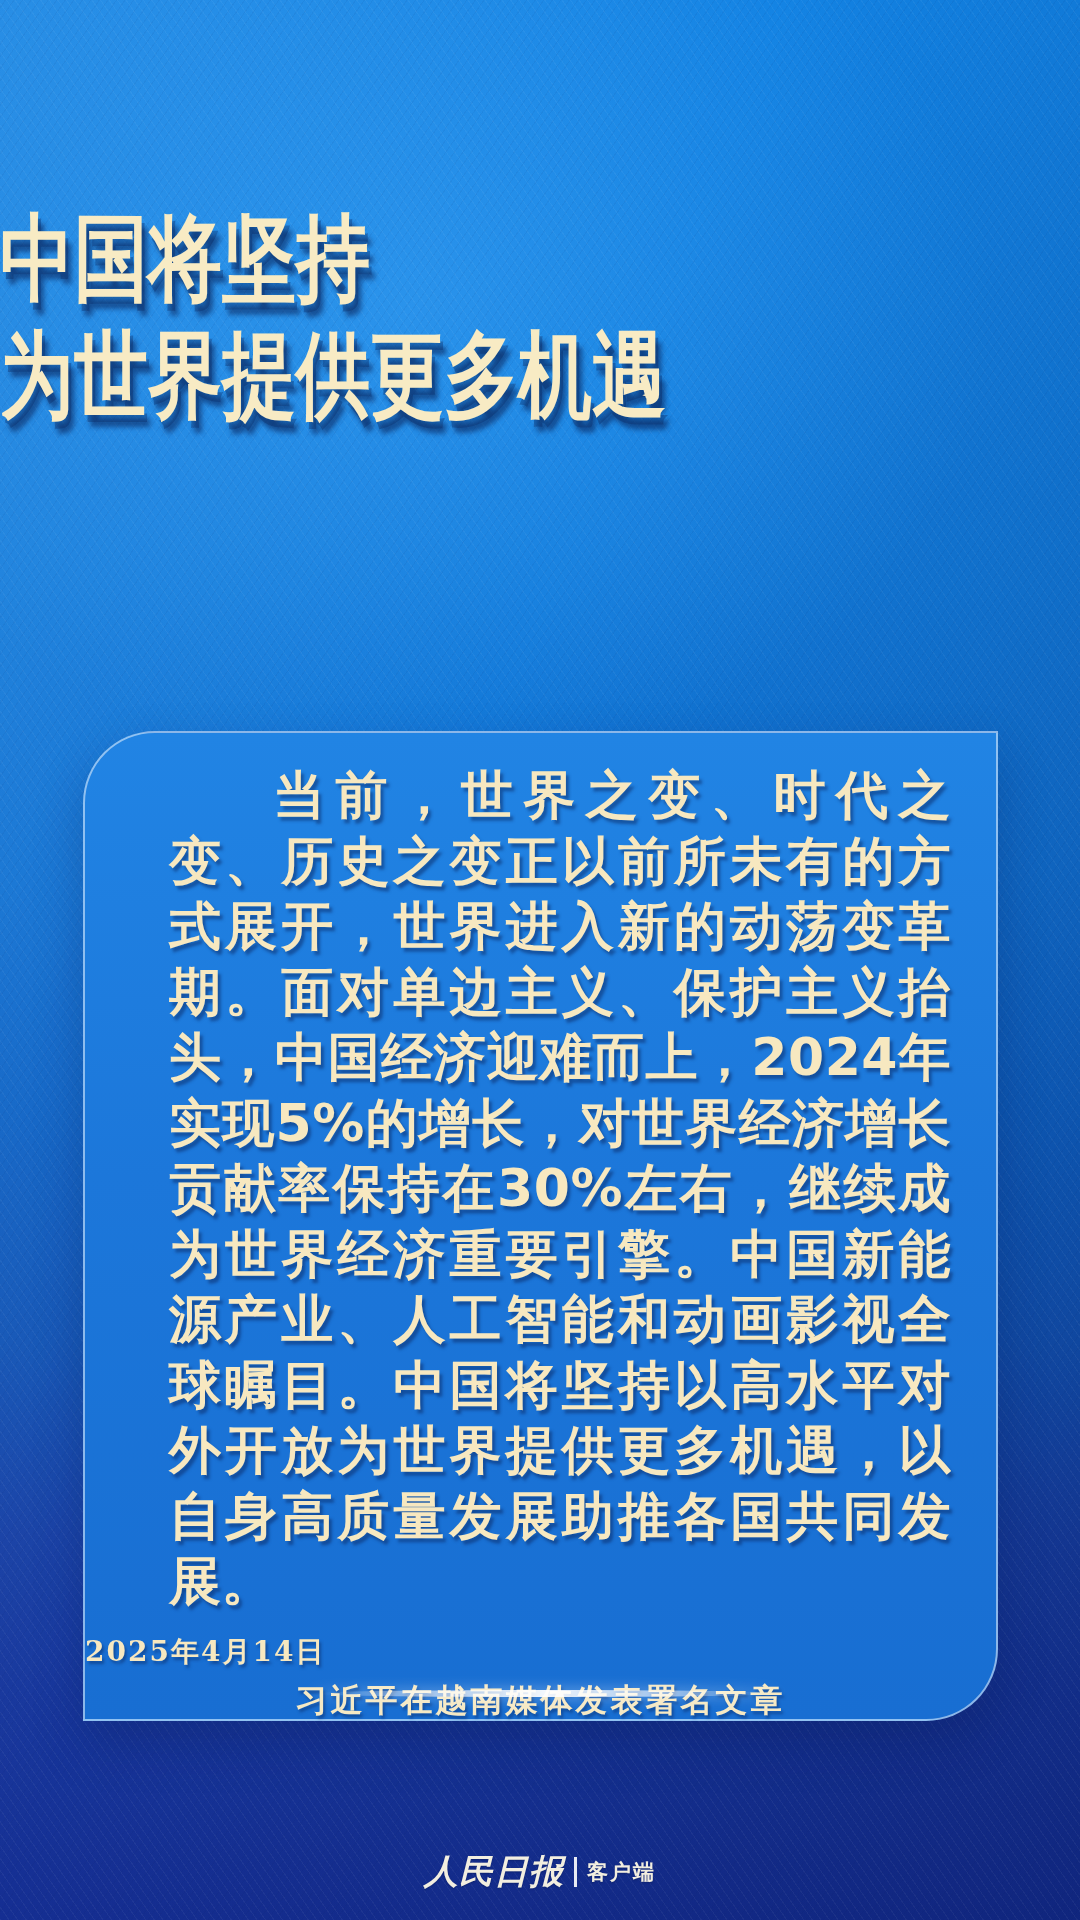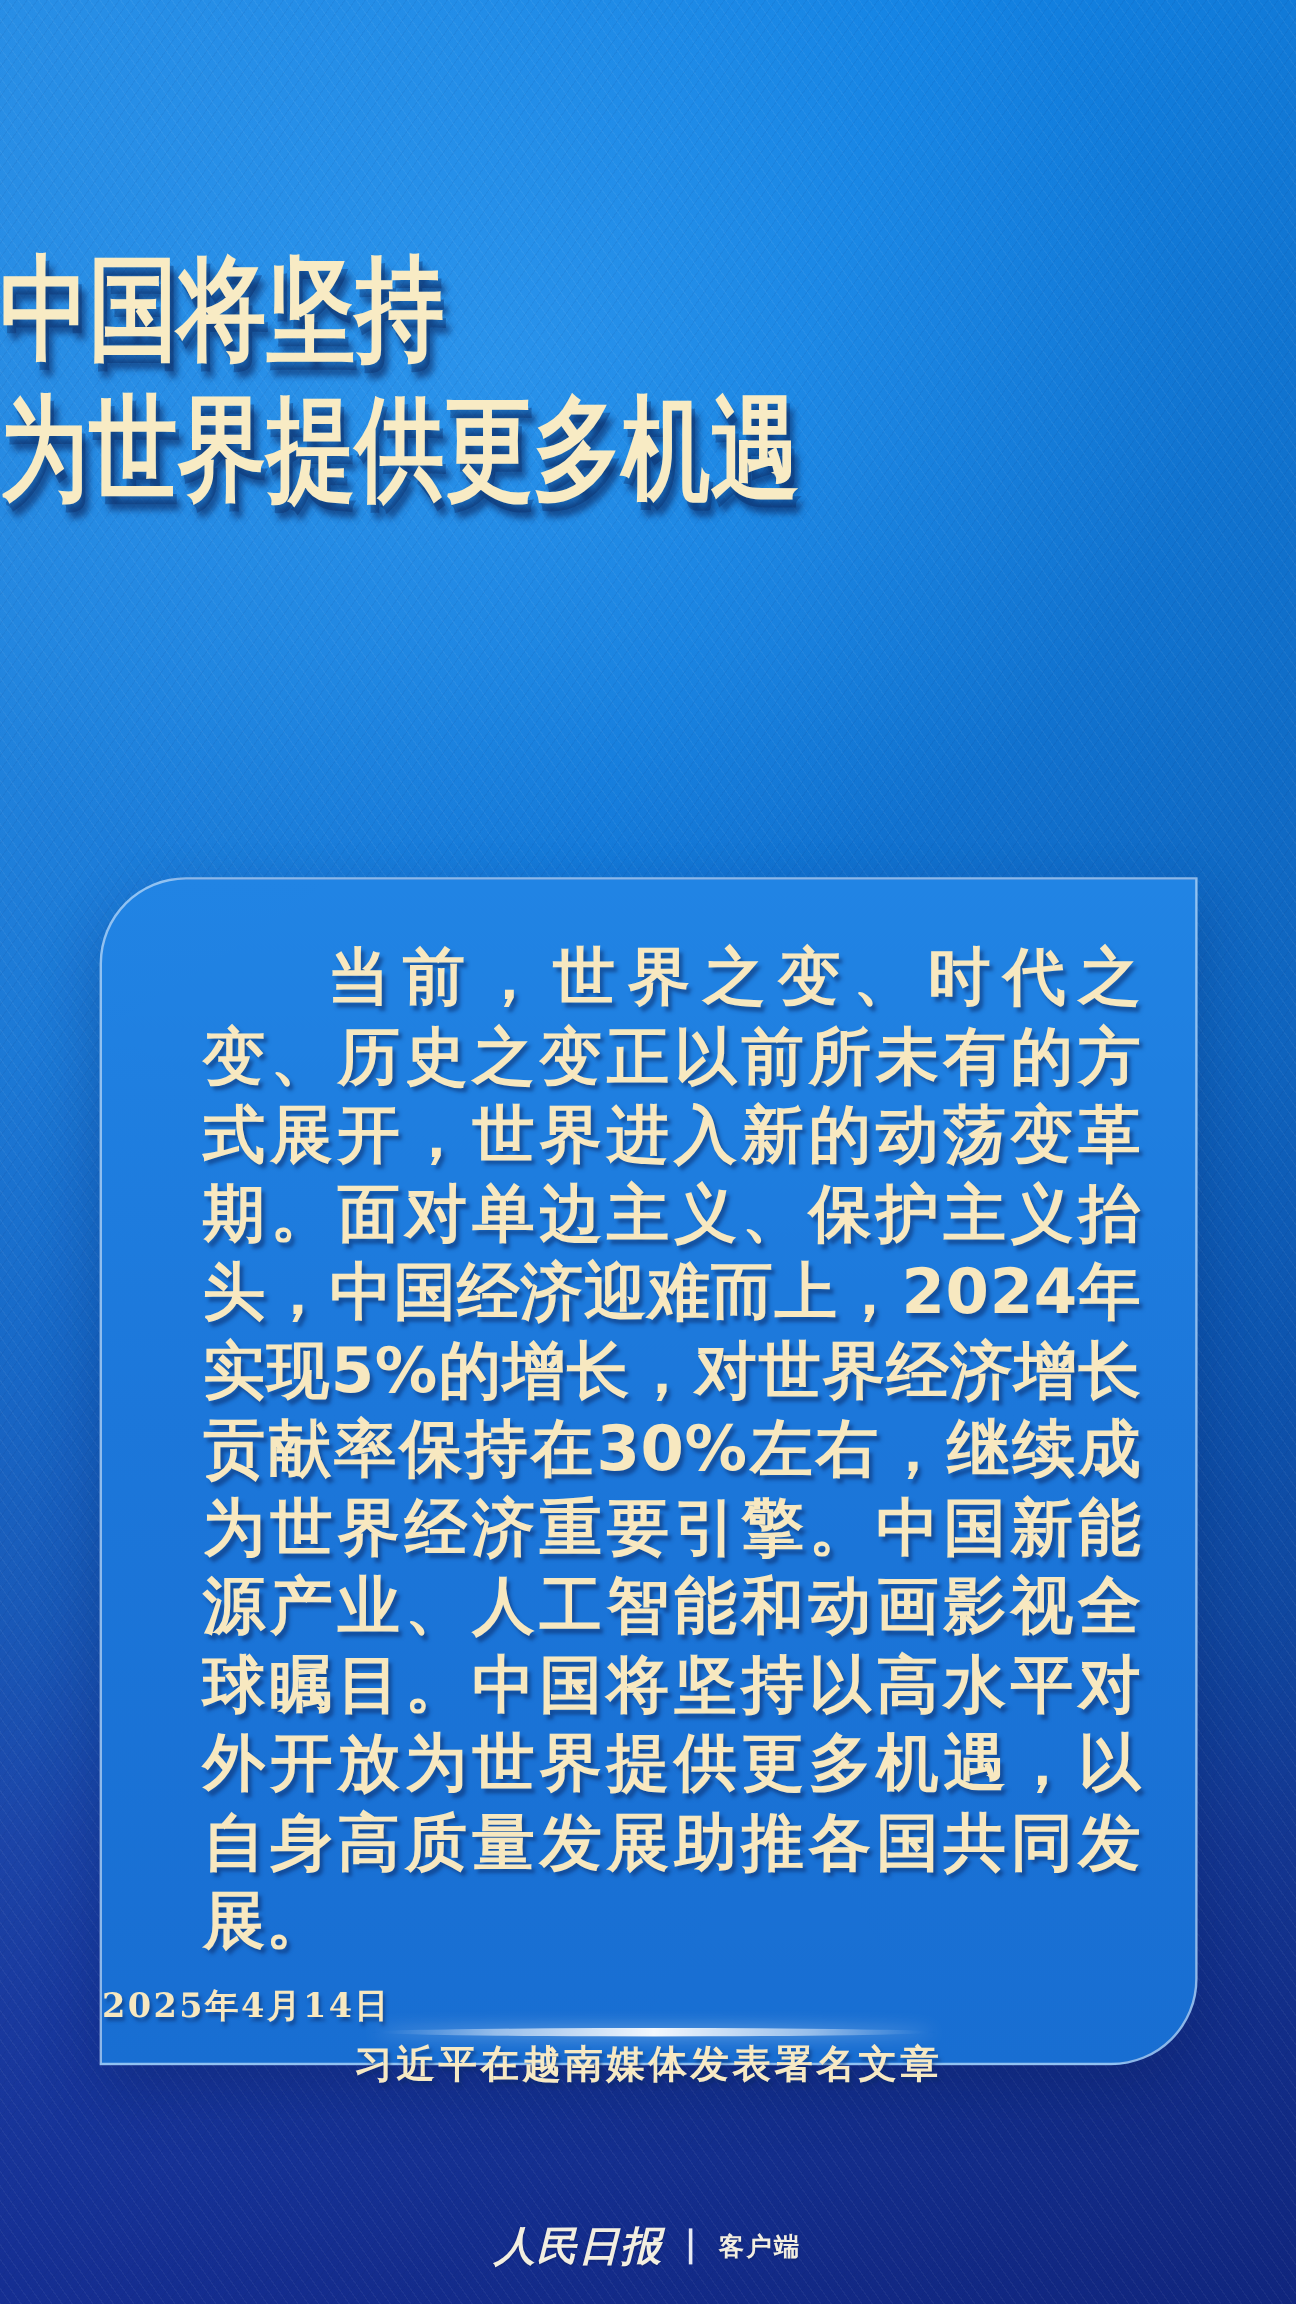--- a/index.html
+++ b/index.html
@@ -34,21 +34,21 @@
   }
 
   
   .card {
     position:absolute; left:83px; top:731px; width:915px; height:990px;
     box-sizing:border-box;
     border:2px solid rgba(255,255,255,0.5);
     border-radius:72px 0 72px 0;
     background:linear-gradient(180deg, #2184e4 0%, #1c77da 45%, #186ed2 100%);
     box-shadow:0 22px 48px rgba(8,25,80,0.25);
-    padding:50px 0 0 0;
+    padding:30px 0 0 0;
   }
   .quote {
     margin:0 0 0 84px; width:782px;
     font-weight:700; font-size:52px; line-height:65.5px; letter-spacing:0.5px;
     color:#f7e8c0; text-align:justify; text-indent:2em;
     text-shadow:3px 4px 3px rgba(10,40,100,0.5);
   }
   .date {
     margin-top:18px; width:100%; text-align:left;
     font-family:"DejaVu Serif", serif; font-weight:700; font-size:28px;
@@ -65,21 +65,21 @@
     position:absolute; left:225px; bottom:22px; width:470px; height:7px;
     border-radius:50%;
     background:linear-gradient(90deg, rgba(255,255,255,0) 0%, rgba(255,255,255,0.55) 22%, rgba(255,255,255,0.95) 50%, rgba(255,255,255,0.55) 78%, rgba(255,255,255,0) 100%);
     box-shadow:0 0 14px rgba(255,255,255,0.45);
     filter:blur(0.6px);
   }
 
   
   .footer {
     position:absolute; top:1849px; left:0; width:100%;
-    display:flex; justify-content:center; align-items:center; gap:22px;
+    display:flex; justify-content:center; align-items:center; gap:10px;
     color:#f2eee0;
   }
   .brand-script {
     font-family:"DejaVu Serif", serif; font-style:italic; font-weight:700;
     font-size:34px; letter-spacing:1px;
     text-shadow:0 1px 2px rgba(5,20,70,0.4);
   }
   .brand-divider { width:3px; height:30px; background:rgba(255,255,255,0.9); }
   .brand-label {
     font-family:"DejaVu Sans", sans-serif; font-weight:700;

